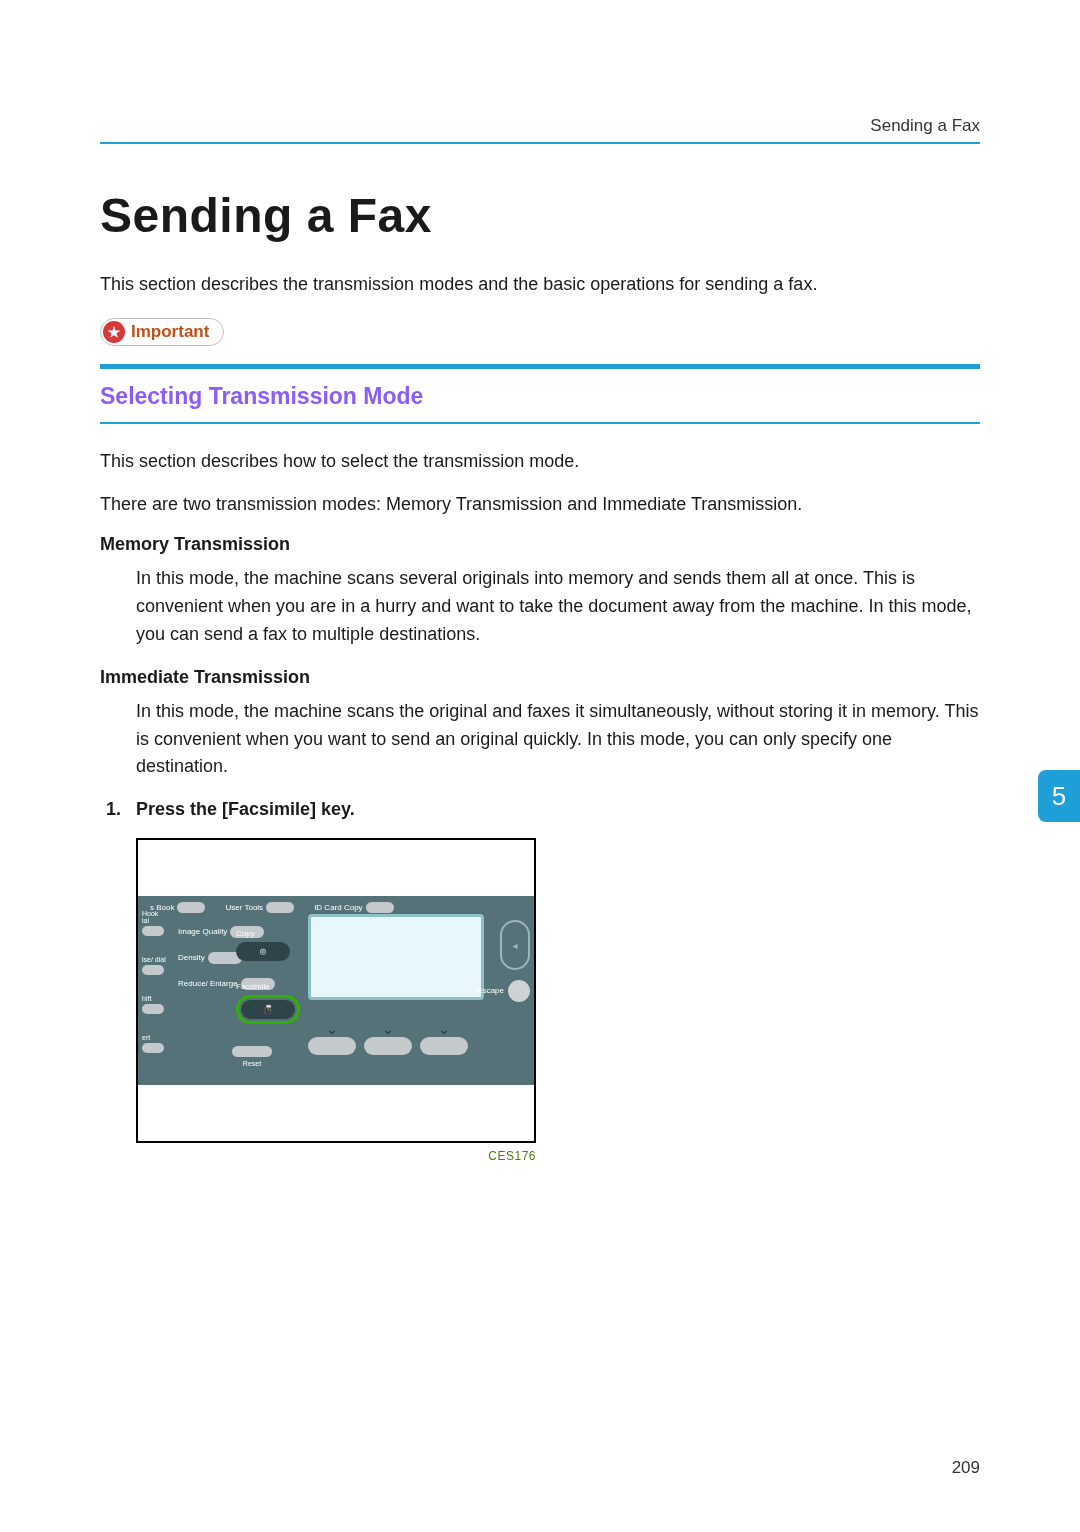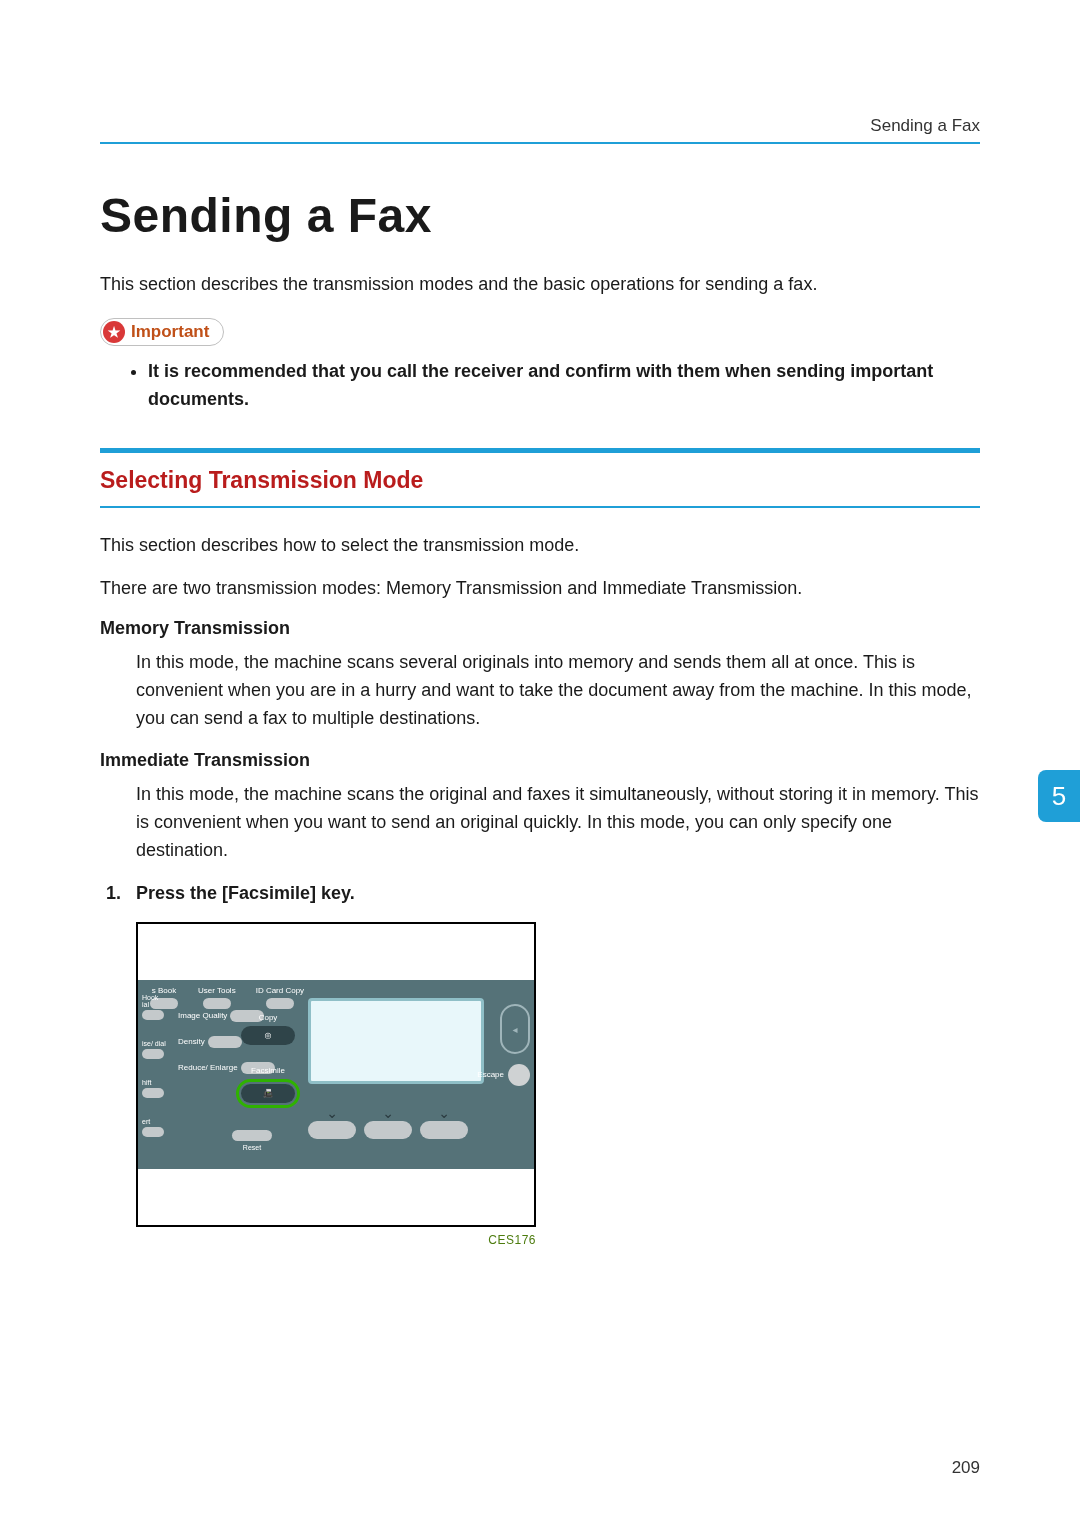--- a/index.html
+++ b/index.html
@@ -78,21 +78,21 @@
   }
   .section-rule-top {
     height: 5px;
     background: #1f9fd7;
     margin-top: 6px;
   }
   h2.section-title {
     font-size: 23px;
     font-weight: 700;
     margin: 14px 0 12px 0;
-    color: #b91c1c;
+    color: #8b5cf6;
   }
   .section-rule-bottom {
     height: 2px;
     background: #1f9fd7;
     margin-bottom: 24px;
   }
   .subheading {
     font-size: 18px;
     font-weight: 700;
     margin: 12px 0 10px 0;
@@ -178,21 +178,21 @@
   }
   .cp-toprow {
     position: absolute;
     top: 6px; left: 12px;
     display: flex;
     gap: 20px;
     color: #fff;
     font-size: 8px;
   }
   .cp-toprow .tb {
-    display: flex; flex-direction: column; gap: 3px;
+    display: flex; flex-direction: row; gap: 3px;
     align-items: center;
   }
   .cp-toprow .tb .pill {
     width: 28px; height: 11px; background:#c4c9cb; border-radius:6px;
   }
   .cp-midcol {
     position: absolute;
     top: 30px; left: 40px;
     display: flex; flex-direction: column; gap: 14px;
   }
@@ -203,21 +203,21 @@
   .cp-midcol .mb .pill {
     width: 34px; height: 12px; background:#c4c9cb; border-radius:6px;
   }
   .cp-modes {
     position: absolute;
     top: 34px; left: 98px;
     display: flex; flex-direction: column; gap: 22px;
   }
   .cp-modes .mode {
     color:#fff; font-size:8px; line-height:1; text-align:center;
-    display:flex; flex-direction:column; gap:4px; align-items:center;
+    display:flex; flex-direction:column; gap:4px; align-items:flex-start;
   }
   .cp-modes .mode .mbtn {
     width: 54px; height: 19px; border-radius: 10px;
     background:#2f4449;
     display:flex; align-items:center; justify-content:center;
     color:#fff; font-size:8px;
   }
   .cp-modes .mode .halo {
     border: 3.5px solid #2fb200;
     border-radius: 16px;
@@ -289,23 +289,20 @@
   <div class="header-rule"></div>
 
   <h1 class="page-title">Sending a Fax</h1>
   <p class="body">This section describes the transmission modes and the basic operations for sending a fax.</p>
 
   <div class="important-badge">
     <span class="star-circle">★</span>
     <span>Important</span>
   </div>
 
-  <ul class="important-list">
-    <li>It is recommended that you call the receiver and confirm with them when sending important documents.</li>
-  </ul>
 
   <div class="section-rule-top"></div>
   <h2 class="section-title">Selecting Transmission Mode</h2>
   <div class="section-rule-bottom"></div>
 
   <p class="body">This section describes how to select the transmission mode.</p>
   <p class="body">There are two transmission modes: Memory Transmission and Immediate Transmission.</p>
 
   <div class="subheading">Memory Transmission</div>
   <p class="indent-para">In this mode, the machine scans several originals into memory and sends them all at once. This is convenient when you are in a hurry and want to take the document away from the machine. In this mode, you can send a fax to multiple destinations.</p>

